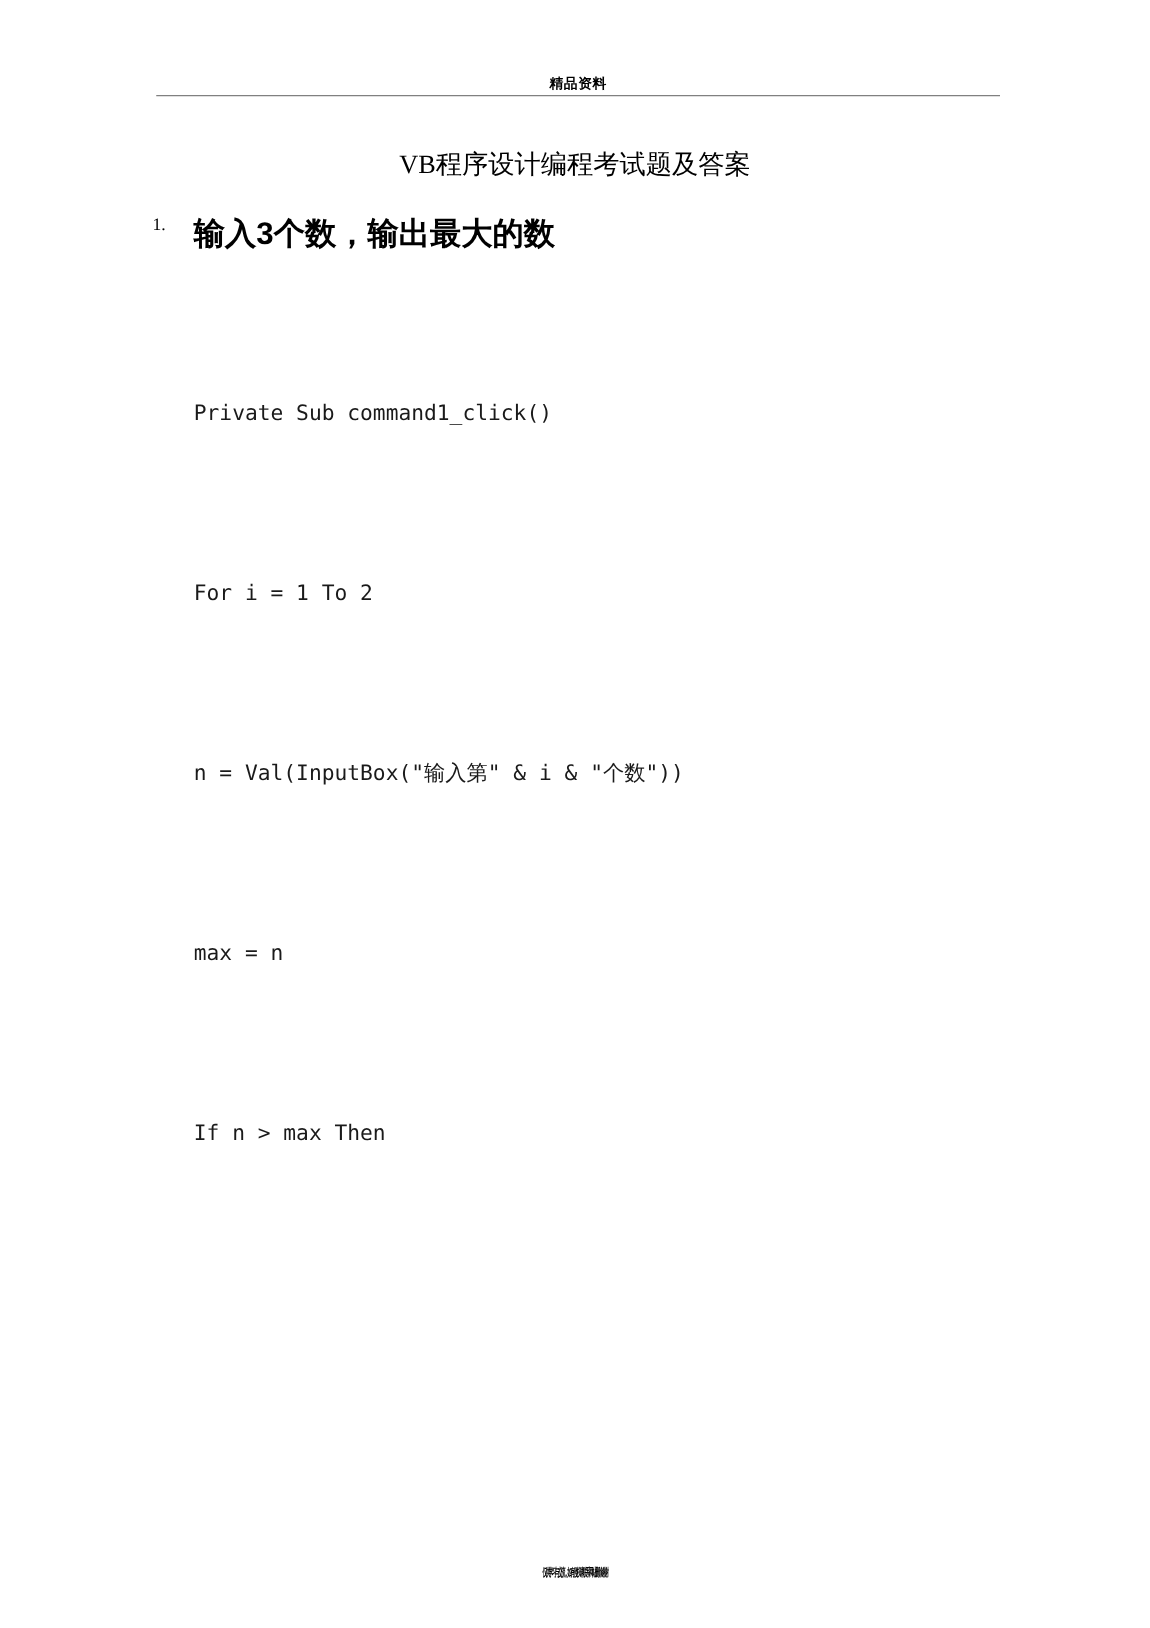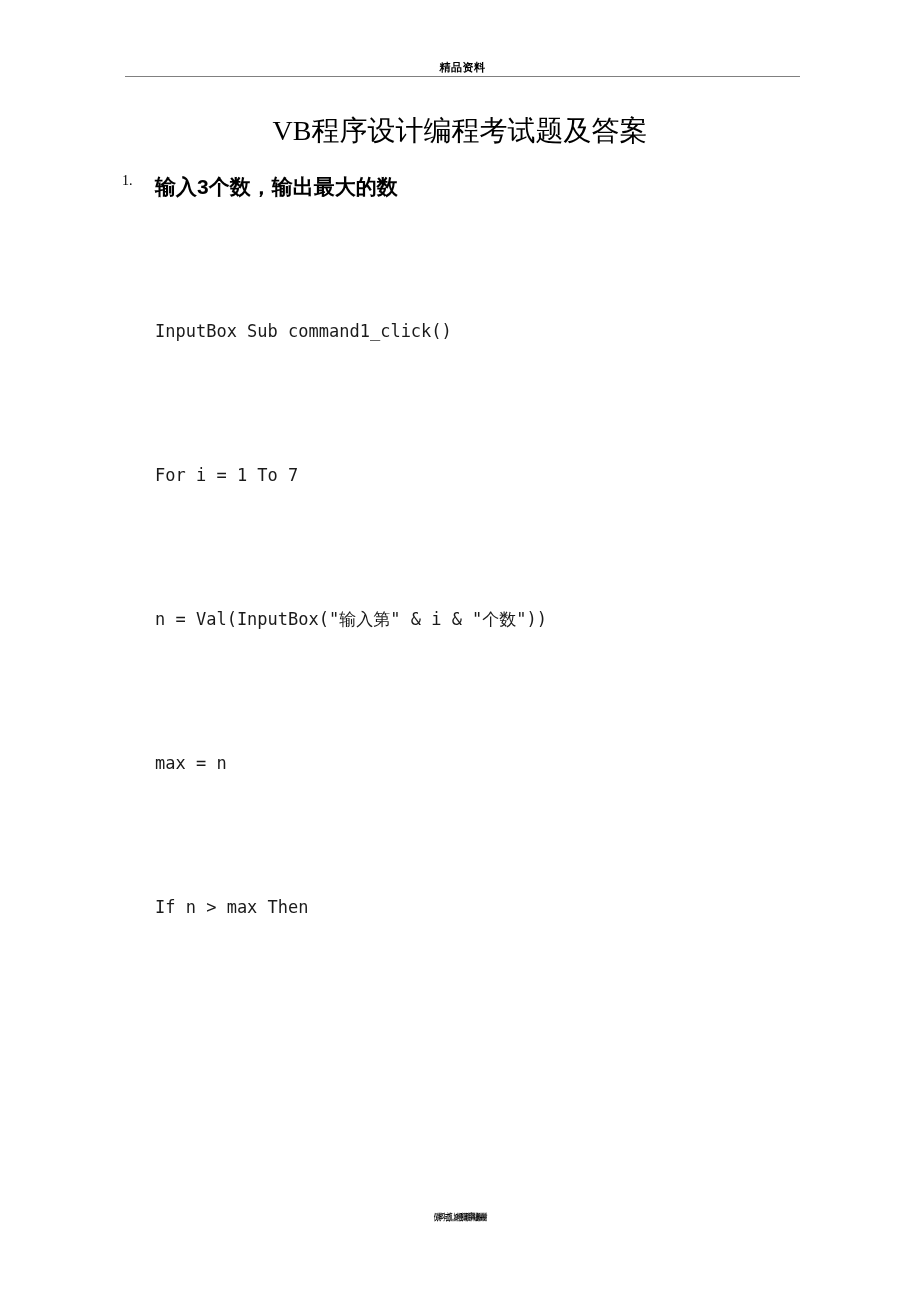--- a/index.html
+++ b/index.html
@@ -45,21 +45,21 @@
   }
 
   
   .doc-title {
     position: absolute;
     left: 0;
     top: 115px;
     width: 920px;
     text-align: center;
     font-family: "Liberation Serif", "DejaVu Serif", serif;
-    font-size: 28px;
+    font-size: 21px;
     line-height: 32px;
     color: #000;
   }
 
   
   .content {
     position: absolute;
     left: 0;
     top: 163px;
     width: 920px;
@@ -74,21 +74,21 @@
     position: absolute;
     left: 122px;
     top: 10px;
     font-family: "Liberation Serif", "DejaVu Serif", serif;
     font-size: 14px;
     line-height: 16px;
     color: #000;
   }
   .qheading {
     font-family: "Liberation Sans", "DejaVu Sans", sans-serif;
-    font-size: 21px;
+    font-size: 25px;
     font-weight: bold;
     line-height: 48px;
     color: #000;
     padding-right: 81px;
   }
 
   .code {
     font-family: "DejaVu Sans Mono", "Liberation Mono", monospace;
     font-size: 17px;
     line-height: 48px;
@@ -98,21 +98,21 @@
   }
   .code .line {
     display: block;
     height: 48px;
   }
 
   
   .footer {
     position: absolute;
     left: 0;
-    top: 1206px;
+    top: 1248px;
     width: 920px;
     text-align: center;
   }
   .footer-text {
     display: inline-block;
     font-family: "Liberation Sans", "DejaVu Sans", sans-serif;
     font-size: 9px;
     line-height: 10px;
     font-weight: bold;
     letter-spacing: -3.1px;
@@ -134,22 +134,22 @@
 
   <div class="doc-title">VB程序设计编程考试题及答案</div>
 
   <div class="content">
 
     <div class="qitem">
       <span class="qnum">1.</span>
       <div class="qheading">输入3个数，输出最大的数</div>
     </div>
     <div class="code">
-      <span class="line">InputBox Sub command1_click()</span>
-      <span class="line">For i = 1 To 7</span>
+      <span class="line">Private Sub command1_click()</span>
+      <span class="line">For i = 1 To 2</span>
       <span class="line">n = Val(InputBox("输入第" &amp; i &amp; "个数"))</span>
       <span class="line">max = n</span>
       <span class="line">If n &gt; max Then</span>
       
       
       
     </div>
 
   </div>
 

